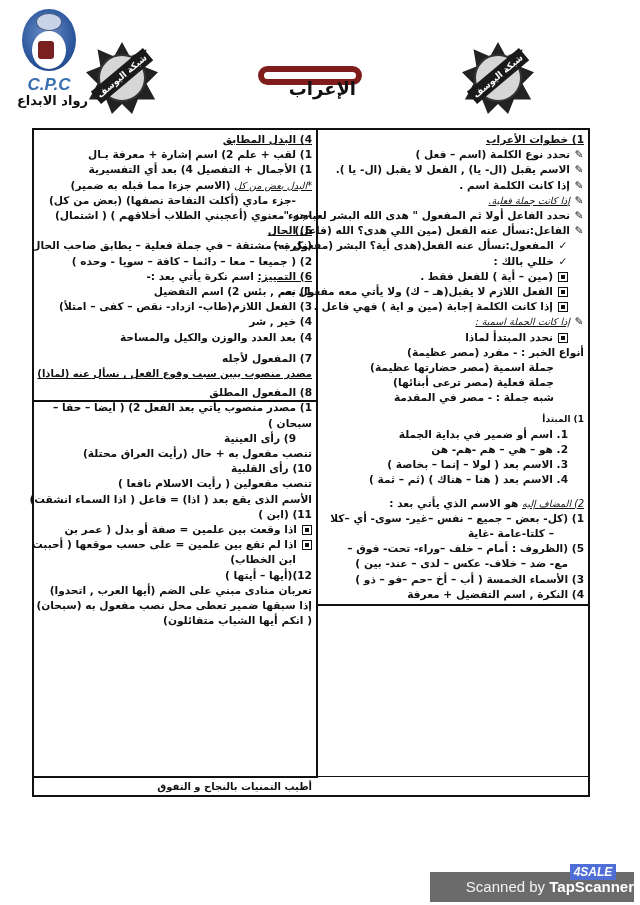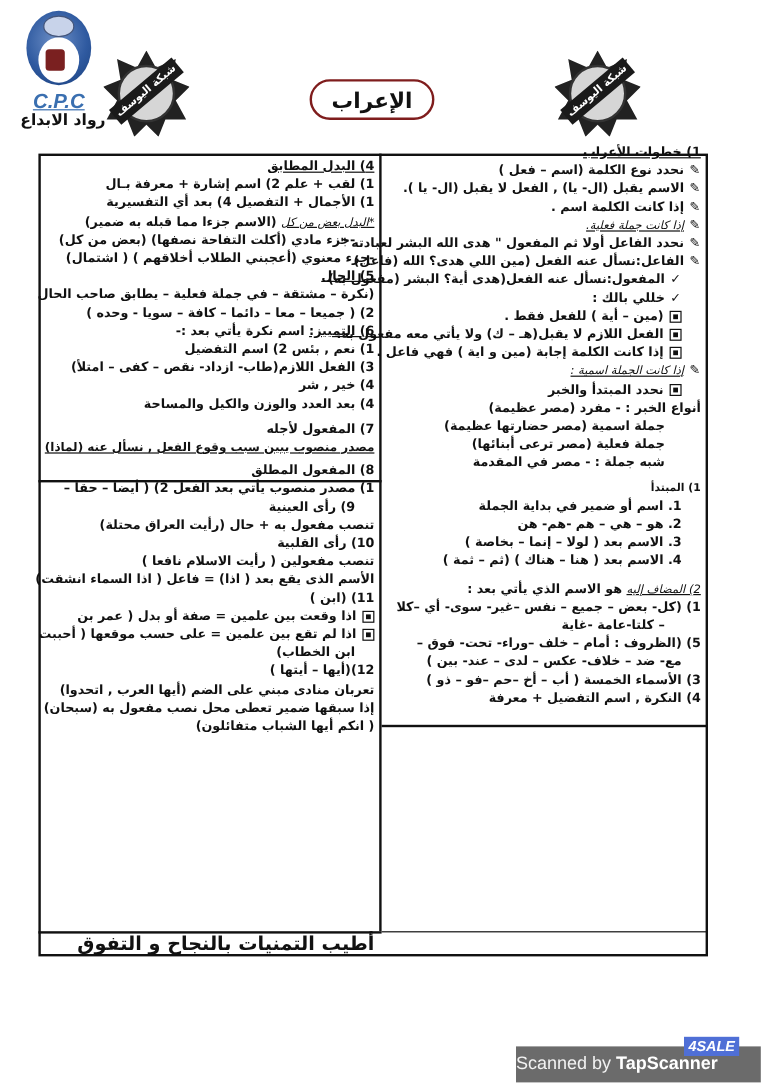--- a/index.html
+++ b/index.html
@@ -2,43 +2,43 @@
 <html><head>
 <meta charset="utf-8">
 <style>
   html,body{margin:0;padding:0;}
   body{width:640px;height:905px;background:#ffffff;position:relative;overflow:hidden;font-family:"DejaVu Sans",sans-serif;color:#111;}
   .logo{position:absolute;left:8px;top:5px;width:80px;height:110px;}
   .logo .circle{position:absolute;left:14px;top:4px;width:54px;height:62px;border-radius:50% 50% 50% 50%;background:radial-gradient(circle at 45% 40%,#6d8fc6 0%,#2f5aa0 55%,#183d7a 100%);}
   .logo .circle:after{content:"";position:absolute;left:10px;top:22px;width:34px;height:38px;border-radius:50%;background:#fff;}
   .logo .bag{position:absolute;left:30px;top:36px;width:16px;height:18px;background:#7a2020;border-radius:3px;z-index:2;}
   .logo .brain{position:absolute;left:28px;top:8px;width:24px;height:16px;border-radius:50%;background:#c8d3ea;border:1px solid #44557a;}
-  .logo .cpc{position:absolute;left:6px;top:70px;width:70px;text-align:center;font-family:"Liberation Sans",sans-serif;font-style:italic;font-weight:bold;font-size:17px;color:#3a6fb0;text-decoration:underline;}
+  .logo .cpc{position:absolute;left:6px;top:70px;width:70px;text-align:center;font-family:"Liberation Sans",sans-serif;font-style:italic;font-weight:bold;font-size:17px;color:#3a6fb0;}
   .logo .ar{position:absolute;left:0;top:88px;width:80px;text-align:right;font-size:13px;font-weight:bold;color:#111;direction:rtl;}
   .stamp{position:absolute;width:72px;height:72px;}
   .stamp .star{position:absolute;inset:0;background:#222;clip-path:polygon(50% 0%,61% 20%,84% 10%,80% 34%,100% 42%,84% 58%,96% 80%,72% 80%,64% 100%,50% 86%,36% 100%,28% 80%,4% 80%,16% 58%,0% 42%,20% 34%,16% 10%,39% 20%);}
   .stamp .disc{position:absolute;left:12px;top:12px;width:48px;height:48px;border-radius:50%;background:#d6d6d6;border:2px solid #333;box-sizing:border-box;}
   .stamp .band{position:absolute;left:2px;top:26px;width:68px;height:16px;background:#1a1a1a;transform:rotate(-40deg);color:#fff;font-size:9px;font-weight:bold;text-align:center;line-height:16px;direction:rtl;}
-  .title-pill{position:absolute;left:258px;top:66px;width:104px;height:34px;border:2px solid #7f1d1d;border-radius:18px;text-align:center;line-height:34px;font-size:18px;font-weight:bold;direction:rtl;box-sizing:border-box;}
+  .title-pill{position:absolute;left:258px;top:66px;width:104px;height:19px;border:6px solid #7f1d1d;border-radius:18px;text-align:right;line-height:34px;font-size:18px;font-weight:bold;direction:rtl;box-sizing:border-box;}
   .frame{position:absolute;left:32px;top:128px;width:558px;height:669px;border:2px solid #111;box-sizing:border-box;}
   .divider{position:absolute;left:316px;top:128px;width:2px;height:648px;background:#111;}
   .col{position:absolute;direction:rtl;text-align:right;font-size:10.6px;font-weight:bold;line-height:15.2px;}
-  .col-right{left:322px;top:120px;width:262px;}
+  .col-right{left:322px;top:132px;width:262px;}
   .col-left{left:38px;top:132px;width:274px;}
   .line{white-space:nowrap;display:block;}
   .u{text-decoration:underline;}
   .it{font-style:italic;font-weight:normal;font-size:9.6px;text-decoration:underline;}
   .ind{padding-right:16px;}
   .ind2{padding-right:30px;}
   .hr{position:absolute;height:2px;background:#111;}
   .ico{display:inline-block;width:10px;text-align:center;margin-left:4px;font-weight:normal;}
   .box{display:inline-block;width:8px;height:8px;border:1px solid #111;margin-left:5px;vertical-align:middle;position:relative;}
   .box:after{content:"";position:absolute;left:2px;top:2px;width:4px;height:4px;background:#111;}
-  .footer-bar{position:absolute;left:32px;top:776px;width:286px;height:21px;direction:rtl;text-align:right;font-size:16px;font-weight:bold;line-height:21px;padding-right:6px;box-sizing:border-box;}
-  .scan{position:absolute;left:430px;top:872px;width:204px;height:30px;background:#6b6b6b;color:#f2f2f2;font-family:"Liberation Sans",sans-serif;font-size:15px;line-height:30px;text-align:left;}
+  .footer-bar{position:absolute;left:32px;top:776px;width:286px;height:21px;direction:rtl;text-align:right;font-size:10px;font-weight:bold;line-height:21px;padding-right:6px;box-sizing:border-box;}
+  .scan{position:absolute;left:430px;top:872px;width:204px;height:30px;background:#6b6b6b;color:#f2f2f2;font-family:"Liberation Sans",sans-serif;font-size:15px;line-height:30px;text-align:right;}
   .scan b{color:#fff;}
   .sale{position:absolute;left:570px;top:864px;width:46px;height:16px;background:#4f6fd6;color:#fff;font-family:"Liberation Sans",sans-serif;font-style:italic;font-weight:bold;font-size:12px;line-height:16px;text-align:center;}
 </style>
 </head>
 <body>
 
 <div class="logo">
   <div class="circle"></div>
   <div class="brain"></div>
   <div class="bag"></div>
@@ -69,21 +69,21 @@
   <span class="line"><span class="ico">✎</span><span>إذا كانت الكلمة اسم .</span></span>
   <span class="line"><span class="ico">✎</span><span class="it">إذا كانت جملة فعلية.</span></span>
   <span class="line"><span class="ico">✎</span><span>نحدد الفاعل أولا ثم المفعول " هدى الله البشر لعبادته "</span></span>
   <span class="line"><span class="ico">✎</span><span>الفاعل:نسأل عنه الفعل (مين اللي هدى؟ الله (فاعل)</span></span>
   <span class="line ind"><span class="ico">✓</span><span>المفعول:نسأل عنه الفعل(هدى أية؟ البشر (مفعول به)</span></span>
   <span class="line ind"><span class="ico">✓</span><span>خللي بالك :</span></span>
   <span class="line ind"><span class="box"></span><span>(مين – أية ) للفعل فقط .</span></span>
   <span class="line ind"><span class="box"></span><span>الفعل اللازم لا يقبل(هـ – ك) ولا يأتي معه مفعول به.</span></span>
   <span class="line ind"><span class="box"></span><span>إذا كانت الكلمة إجابة (مين و اية ) فهي فاعل .</span></span>
   <span class="line"><span class="ico">✎</span><span class="it">إذا كانت الجملة اسمية :</span></span>
-  <span class="line ind"><span class="box"></span><span>نحدد المبتدأ والخبر</span></span>
+  <span class="line ind"><span class="box"></span><span>نحدد المبتدأ لماذا</span></span>
   <span class="line">أنواع الخبر : - مفرد (مصر عظيمة)</span>
   <span class="line ind2">جملة اسمية (مصر حضارتها عظيمة)</span>
   <span class="line ind2">جملة فعلية (مصر ترعى أبنائها)</span>
   <span class="line ind2">شبه جملة : - مصر في المقدمة</span>
   <span class="line" style="font-size:9px;margin-top:6px;">1) المبتدأ</span>
   <span class="line ind">1. اسم أو ضمير في بداية الجملة</span>
   <span class="line ind">2. هو – هي – هم -هم- هن</span>
   <span class="line ind">3. الاسم بعد ( لولا – إنما – بخاصة )</span>
   <span class="line ind">4. الاسم بعد ( هنا – هناك ) (ثم – ثمة )</span>
   <span class="line" style="margin-top:8px;"><span class="it">2) المضاف إليه</span> <span>هو الاسم الذي يأتي بعد :</span></span>
@@ -109,20 +109,21 @@
   <span class="line">2) ( جميعا – معا – دائما – كافة – سويا - وحده )</span>
   <span class="line"><span class="u">6) التمييز:</span> <span>اسم نكرة يأتي بعد :-</span></span>
   <span class="line">1) نعم , بئس     2) اسم التفضيل</span>
   <span class="line">3) الفعل اللازم(طاب- ازداد- نقص – كفى – امتلأ)</span>
   <span class="line">4) خير , شر</span>
   <span class="line">4) بعد العدد والوزن والكيل والمساحة</span>
   <span class="line" style="margin-top:6px;">7) المفعول لأجله</span>
   <span class="line u" style="font-size:10px;">مصدر منصوب يبين سبب وقوع الفعل , نسأل عنه (لماذا)</span>
   <span class="line" style="margin-top:4px;">8) المفعول المطلق</span>
   <span class="line">1) مصدر منصوب يأتي بعد الفعل 2) ( أيضا – حقا –</span>
+  <span class="line">سبحان )</span>
   <span class="line ind">9) رأى العينية</span>
   <span class="line">تنصب مفعول به + حال      (رأيت العراق محتلة)</span>
   <span class="line">10) رأى القلبية</span>
   <span class="line">تنصب مفعولين            ( رأيت الاسلام نافعا )</span>
   <span class="line">الأسم الذى يقع بعد ( اذا) = فاعل ( اذا السماء انشقت)</span>
   <span class="line">11) (ابن )</span>
   <span class="line"><span class="box"></span><span>اذا وقعت بين علمين = صفة أو بدل ( عمر بن</span></span>
   <span class="line"><span class="box"></span><span>اذا لم تقع بين علمين = على حسب موقعها ( أحببت</span></span>
   <span class="line ind">ابن الخطاب)</span>
   <span class="line">12)(أيها – أيتها )</span>

